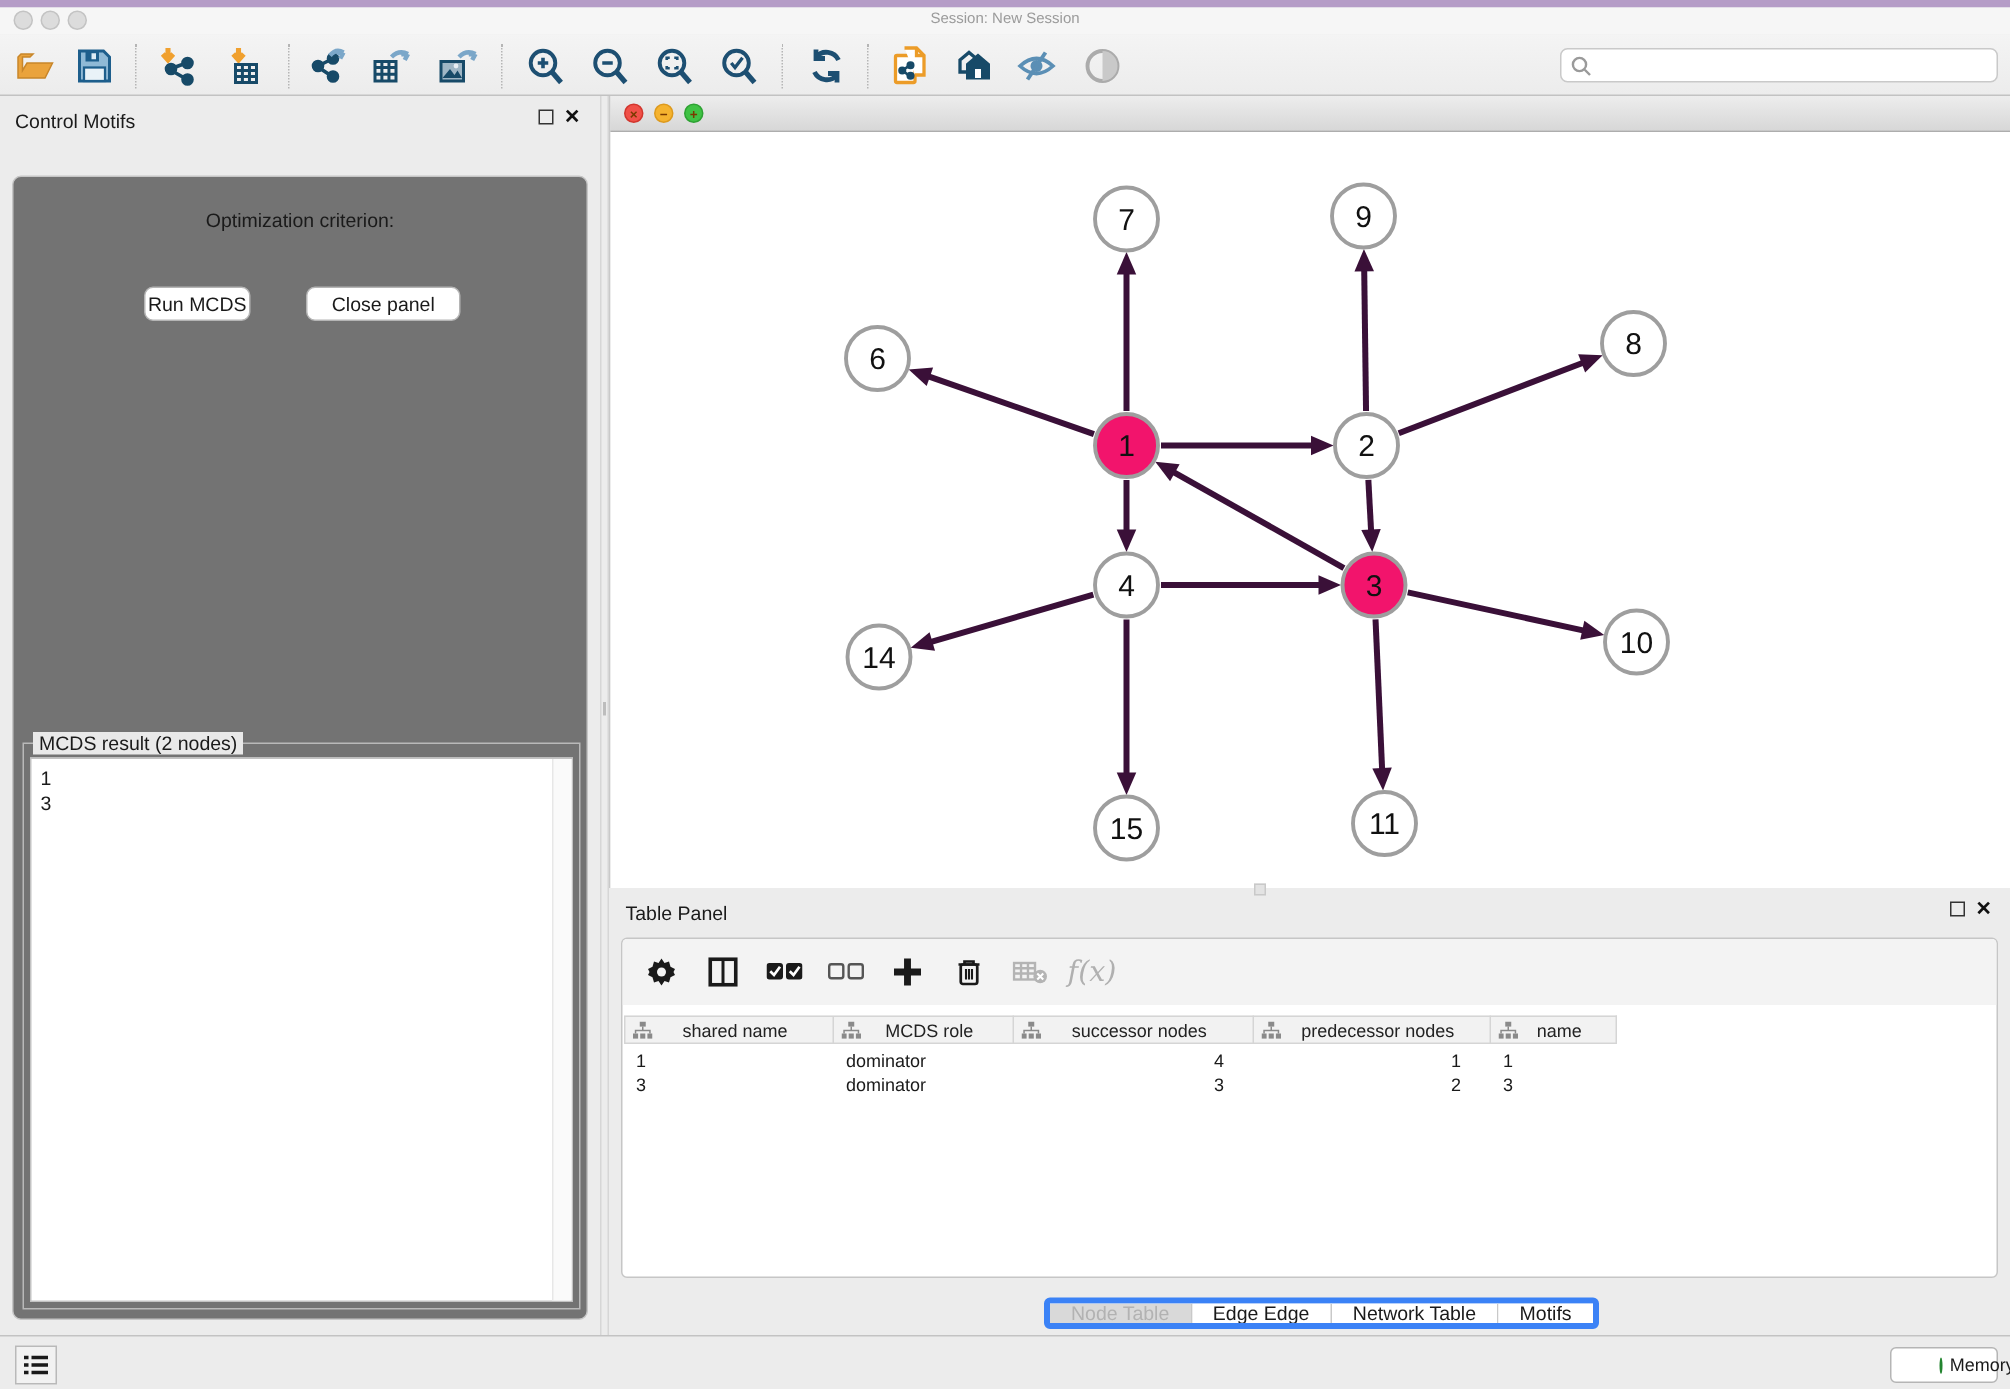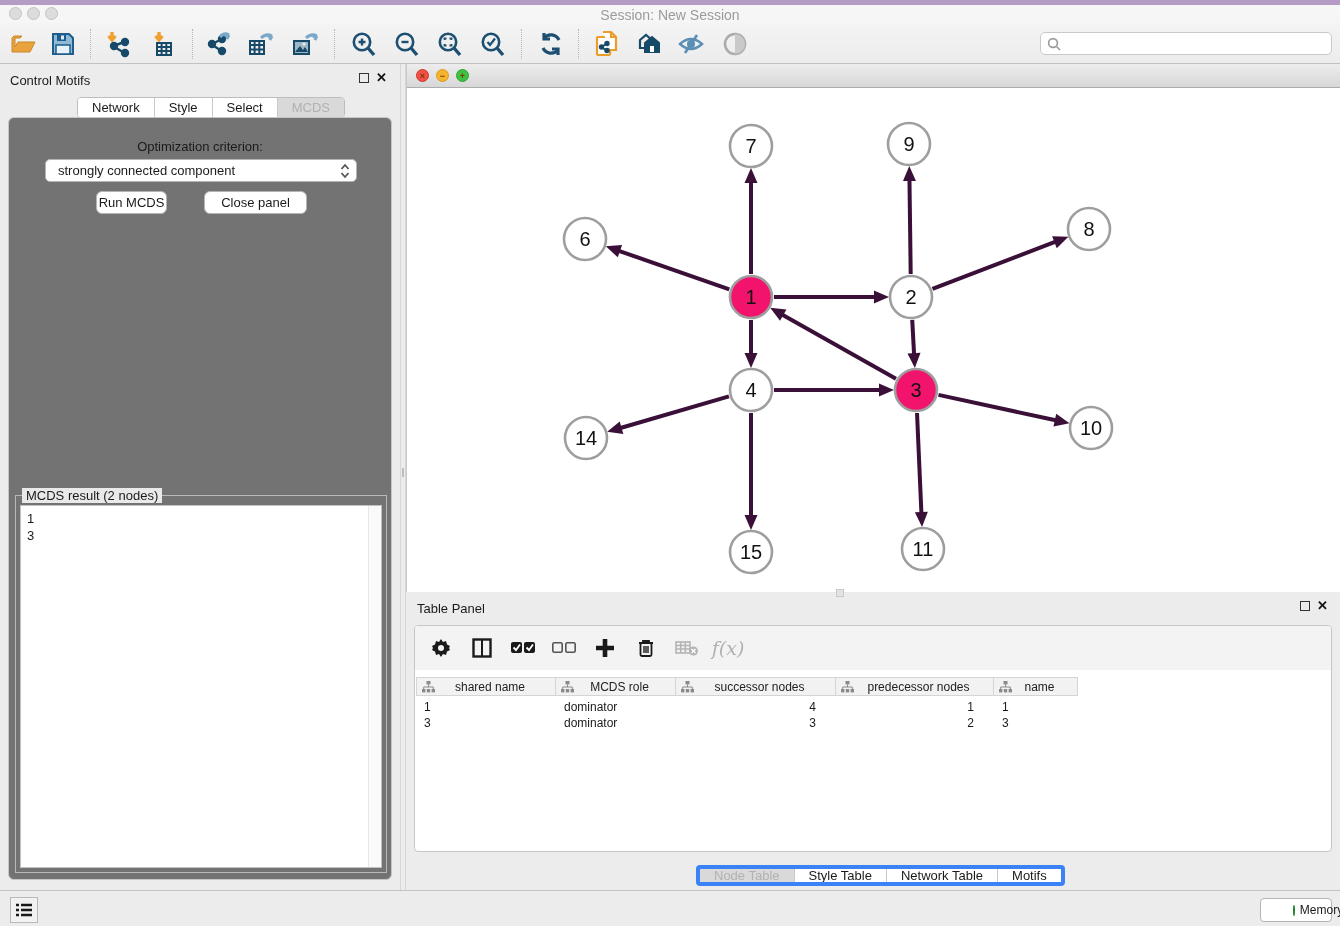--- a/index.html
+++ b/index.html
@@ -8,21 +8,21 @@
     font-family:"Liberation Sans", sans-serif;
     background:#ececec; color:#1a1a1a; font-size:13px;
     position:relative; overflow:hidden;
   }
   .abs { position:absolute; }
 
   
   #top-strip { left:0; top:0; width:1340px; height:5px; background:#b59cc7; }
   #titlebar { left:0; top:5px; width:1340px; height:18px; background:#f6f6f6; }
   .tl-dot { width:13px; height:13px; border-radius:50%; background:#dcdcdc; border:1px solid #c3c3c3; top:2px; }
-  #app-title { width:100%; text-align:center; color:#9b9b9b; top:2px; font-size:14px; }
+  #app-title { width:100%; text-align:center; color:#9b9b9b; top:2px; font-size:10px; }
   #toolbar {
     left:0; top:23px; width:1340px; height:41px;
     background:linear-gradient(#f4f4f4,#ececec);
     border-bottom:1px solid #c2c2c2;
   }
   .tb-btn { top:6px; width:30px; height:30px; display:flex; align-items:center; justify-content:center; }
   .tb-sep { top:6px; width:1px; height:30px; border-left:1px dotted #b5b5b5; }
   #search-box {
     left:1040px; top:9px; width:292px; height:23px; background:#fff;
     border:1px solid #c9c9c9; border-radius:5px; display:flex; align-items:center; padding-left:6px;
@@ -244,35 +244,22 @@
     <input id="search-input" placeholder="" style="">
   </div>
 </div>
 
 <div id="control-panel" class="abs">
   <div class="abs" style="left:10px;top:9px">Control Motifs</div>
   <div class="abs win-btns" style="left:359px;top:9px">
     <span class="float-ic"></span>
     <span class="close-ic">✕</span>
   </div>
-  <div id="cp-tabs" class="abs">
-      <div class="seg-tab">Network</div>
-      <div class="seg-tab">Style</div>
-      <div class="seg-tab">Select</div>
-      <div class="seg-tab active">MCDS</div>
-    </div>
   <div id="cp-body" class="abs">
     <div id="opt-label" class="abs">Optimization criterion:</div>
-    <div id="criterion-select" class="abs">
-      <span class="val">strongly connected component</span>
-      <svg width="10" height="16" viewBox="0 0 10 16">
-          <path d="M1.5 6 L5 2 L8.5 6" fill="none" stroke="#555" stroke-width="1.8"></path>
-          <path d="M1.5 10 L5 14 L8.5 10" fill="none" stroke="#555" stroke-width="1.8"></path>
-        </svg>
-    </div>
     <div id="run-btn" class="abs btn">Run MCDS</div>
     <div id="closepanel-btn" class="abs btn">Close panel</div>
     <div id="result-group" class="abs">
       <span id="result-legend" class="abs">MCDS result (2 nodes)</span>
       <div id="result-inner" class="abs">
         <div id="result-text">1
 3</div>
         <div id="result-scroll" class="abs"></div>
       </div>
     </div>
@@ -481,21 +468,21 @@
           <div class="t-cell" style="width: 140px;">3</div>
           <div class="t-cell" style="width: 120px;">dominator</div>
           <div class="t-cell r" style="width: 160px;">3</div>
           <div class="t-cell r" style="width: 158px;">2</div>
           <div class="t-cell" style="width: 84px;">3</div>
         </div>
       </div>
   </div>
   <div id="tp-tabs" class="abs">
       <div class="seg-tab active">Node Table</div>
-      <div class="seg-tab">Style Table</div>
+      <div class="seg-tab">Edge Edge</div>
       <div class="seg-tab">Network Table</div>
       <div class="seg-tab">Motifs</div>
     </div>
 </div>
 
 <div id="status-bar" class="abs">
   <div id="list-btn" class="abs">
     <svg width="16" height="14" viewBox="0 0 16 14">
         <g stroke="#1a1a1a" stroke-width="2.4">
           <path d="M0 2 H3 M5 2 H16"></path>

